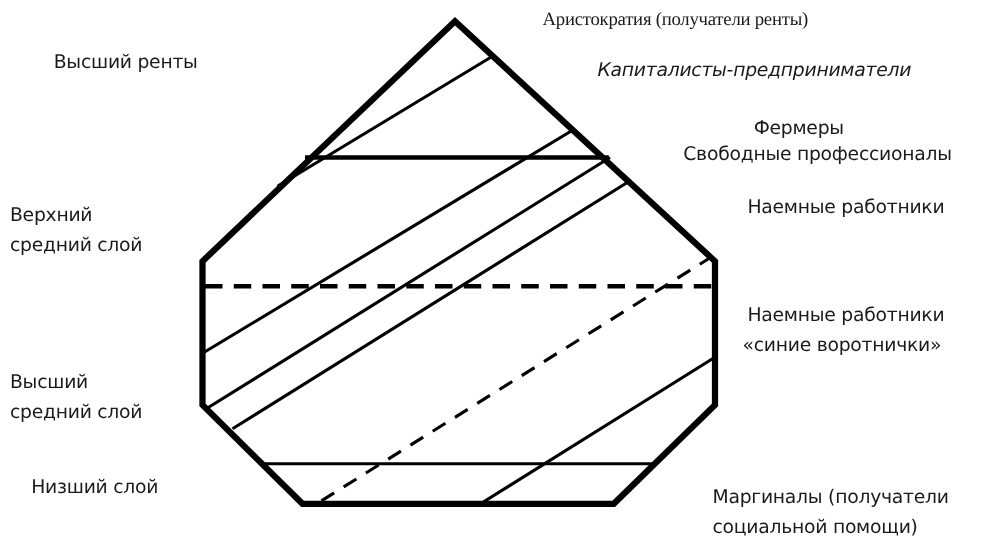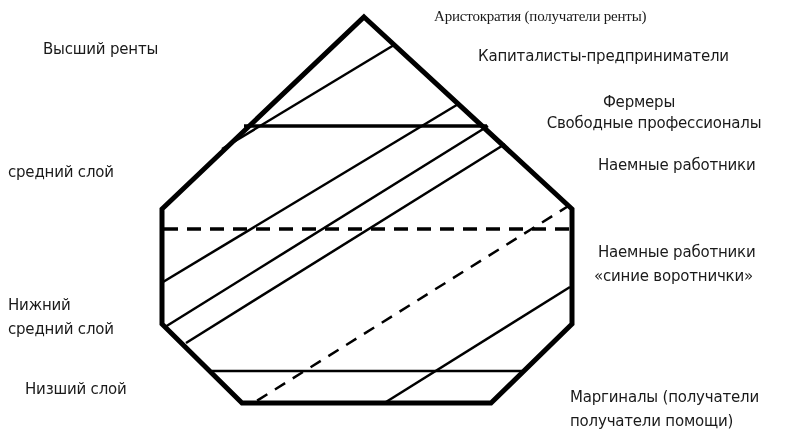--- a/index.html
+++ b/index.html
@@ -26,43 +26,44 @@
   <line x1="488" y1="126" x2="165" y2="327" stroke="#000" stroke-width="2.5"></line>
   <line x1="505" y1="144" x2="186" y2="343" stroke="#000" stroke-width="2.5"></line>
   <line x1="570" y1="205" x2="255" y2="402" stroke="#000" stroke-width="2.5" stroke-dasharray="12,9"></line>
   <line x1="570" y1="287" x2="386" y2="402" stroke="#000" stroke-width="2.5"></line>
 </svg>
 
 <div class="lbl l" style="left:43px; top:39px;">
   <div>Высший ренты</div>
 </div>
 <div class="lbl l" style="left:8px; top:160px; line-height:24px;">
+  <div>Верхний</div>
   <div>средний слой</div>
 </div>
 <div class="lbl l" style="left:8px; top:293px; line-height:24px;">
-  <div>Нижний</div>
+  <div>Высший</div>
   <div>средний слой</div>
 </div>
 <div class="lbl l" style="left:25px; top:379px;">
   <div>Низший слой</div>
 </div>
 
 <div class="lbl l" style="left:434px; top:6px;font-family:Liberation Serif, serif;">
   <div>Аристократия (получатели ренты)</div>
 </div>
-<div class="lbl l" style="left:478px; top:46px;">
+<div class="lbl l" style="left:478px; top:46px;font-style:italic;">
   <div>Капиталисты-предприниматели</div>
 </div>
 <div class="lbl c" style="left:530px; top:92px; width:248px;">
   <div style="margin-left:-30px;">Фермеры</div>
   <div>Свободные профессионалы</div>
 </div>
 <div class="lbl l" style="left:594px; top:153px; line-height:24px;">
   <div style="padding-left:4px;">Наемные работники</div>
 </div>
 <div class="lbl l" style="left:594px; top:240px; line-height:24px;">
   <div style="padding-left:4px;">Наемные работники</div>
   <div>«синие воротнички»</div>
 </div>
 <div class="lbl l" style="left:570px; top:385px; line-height:24px;">
   <div>Маргиналы (получатели</div>
-  <div>получатели помощи)</div>
+  <div>социальной помощи)</div>
 </div>
 
 </body></html>

